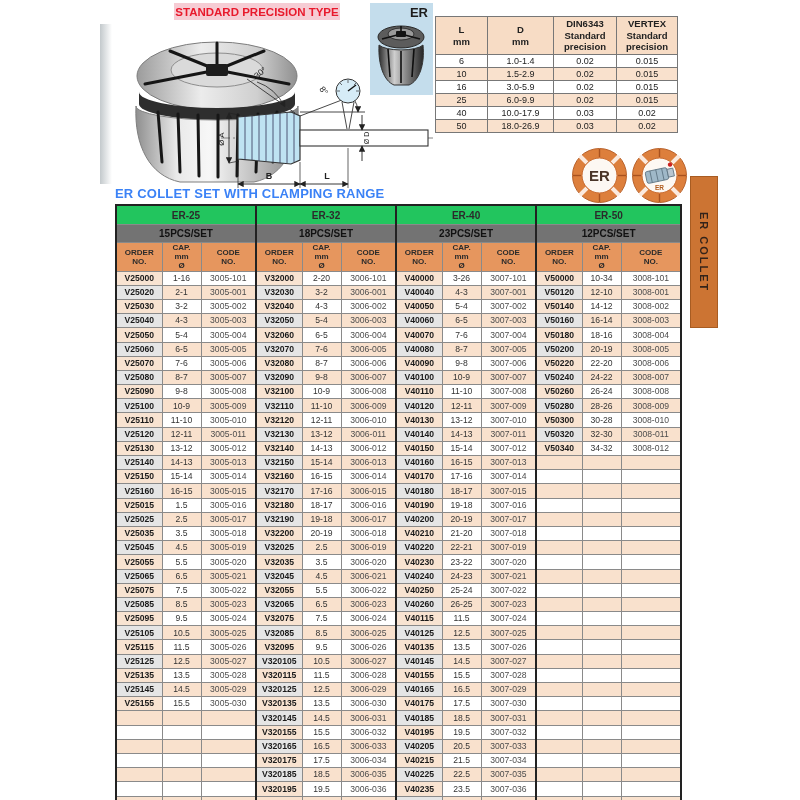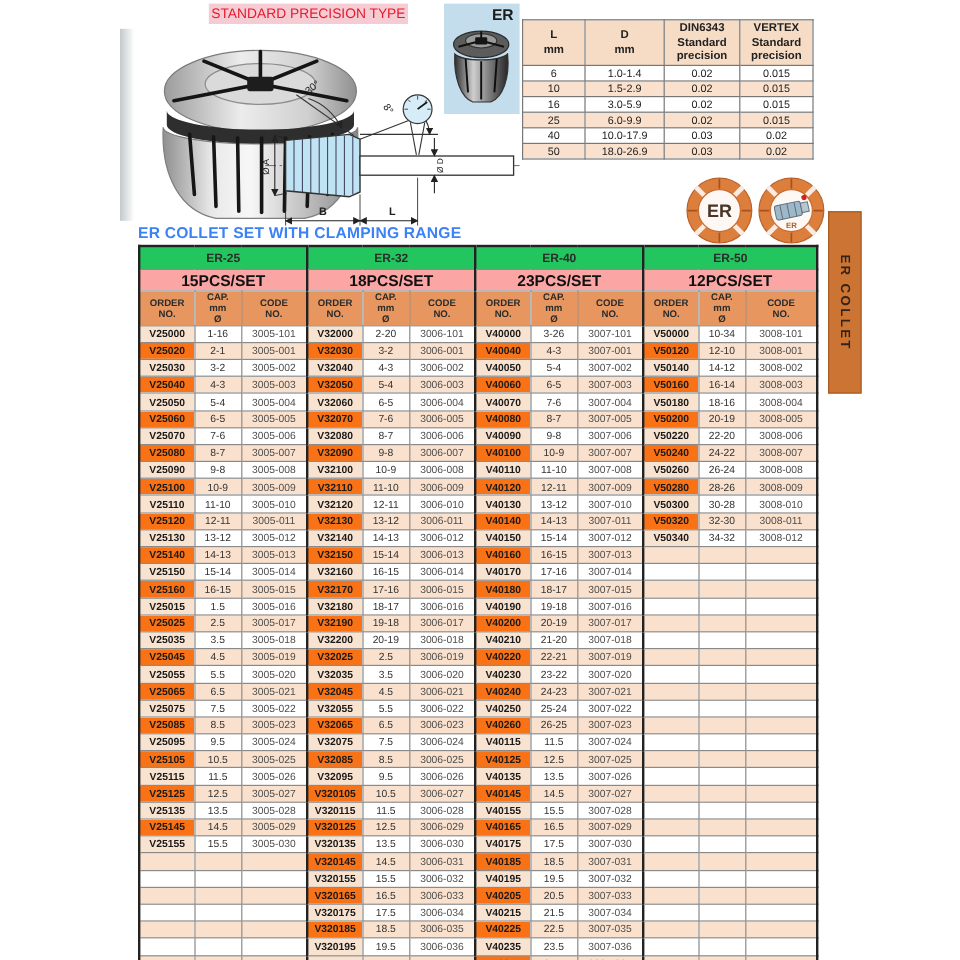--- a/index.html
+++ b/index.html
@@ -3,21 +3,21 @@
 <meta charset="utf-8">
 <style>
   html,body{margin:0;padding:0;background:#fff;}
   .page{position:relative;width:800px;height:800px;background:#fff;overflow:hidden;
         font-family:"Liberation Sans",sans-serif;color:#1a1a1a;}
   .abs{position:absolute;}
 
   
   .precision-badge{left:174px;top:3px;width:166px;height:17px;background:#f6ccd4;
     display:flex;align-items:center;justify-content:center;
-    font-weight:normal;font-size:11.5px;color:#e8192c;}
+    font-weight:bold;font-size:11.5px;color:#e8192c;}
   .din-title{left:435px;top:1px;width:242px;text-align:center;
     font-weight:bold;font-size:14px;color:#111;margin-top:48px;}
   .main-title{left:115px;top:186px;font-weight:bold;font-size:13px;color:#3b82f6;letter-spacing:.2px;}
 
   
   .side-tab{left:690px;top:176px;width:28px;height:152px;background:#cc7433;
     border:1px solid #a85c22;box-sizing:border-box;
     display:flex;align-items:center;justify-content:center;
     writing-mode:vertical-rl;text-orientation:mixed;
     font-weight:bold;font-size:11px;color:#33231a;letter-spacing:2px;}
@@ -37,29 +37,29 @@
   .dintable th{height:37px;background:#f7dcc5;font-size:9.5px;font-weight:bold;color:#222;line-height:1.2;white-space:pre-line;}
   .dintable td{height:12px;font-size:9px;color:#222;line-height:1;}
   tr.wh td{background:#ffffff;}
   tr.pe td{background:#f9e1cd;}
 
   
   .collet-table-wrap{left:115px;top:204px;width:565px;}
   .ctable{width:565px;border:2px solid #222;}
   .ctable th,.ctable td{border:1px solid #8a8a8a;text-align:center;padding:0;overflow:hidden;}
   .ctable tr.gh th{height:18px;background:#22c55e;font-size:10px;font-weight:bold;color:#2b2b2b;}
-  .ctable tr.gs th{height:17px;background:#fca5a5;font-size:13px;font-weight:bold;color:#111;}
+  .ctable tr.gs th{height:17px;background:#737373;font-size:10px;font-weight:bold;color:#111;}
   .ctable tr.ch th{height:27px;background:#e6965e;font-size:8px;font-weight:bold;color:#2b2b2b;
                    line-height:1.15;white-space:pre-line;}
   .ctable tr.d td{height:13.2px;font-size:8.6px;line-height:1;}
   td.ord{font-weight:bold;color:#1a1a1a;}
   td.cap{color:#333;}
   td.code{color:#4d4d4d;}
   .ctable tr.d.wh td.ord{background:#f8e3d1;}
-  .ctable tr.d.pe td.ord{background:#f97316;}
+  .ctable tr.d.pe td.ord{background:#e5e5e5;}
   .ctable tr.d.wh td.cap,.ctable tr.d.wh td.code{background:#ffffff;}
   .ctable tr.d.pe td.cap,.ctable tr.d.pe td.code{background:#f9e1cd;}
   .ctable tr.d.wh td.emp{background:#ffffff;}
   .ctable tr.d.pe td.emp{background:#f9e1cd;}
   .ctable .gsep{border-left:2px solid #222;}
 
   svg text{font-family:"Liberation Sans",sans-serif;}
 </style>
 </head>
 <body>

